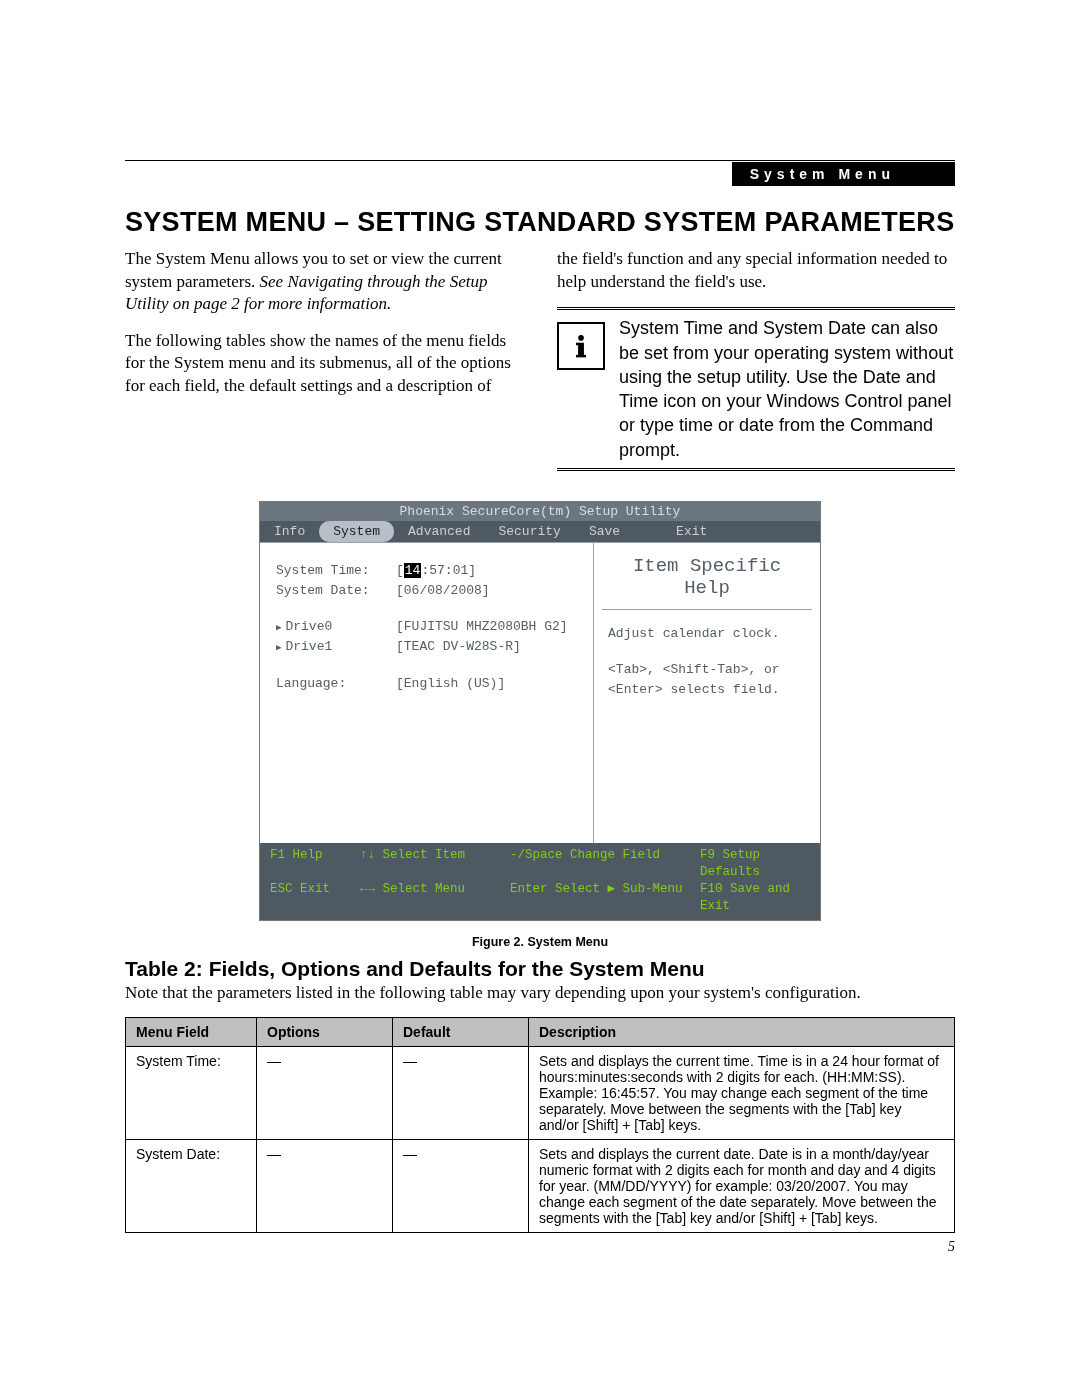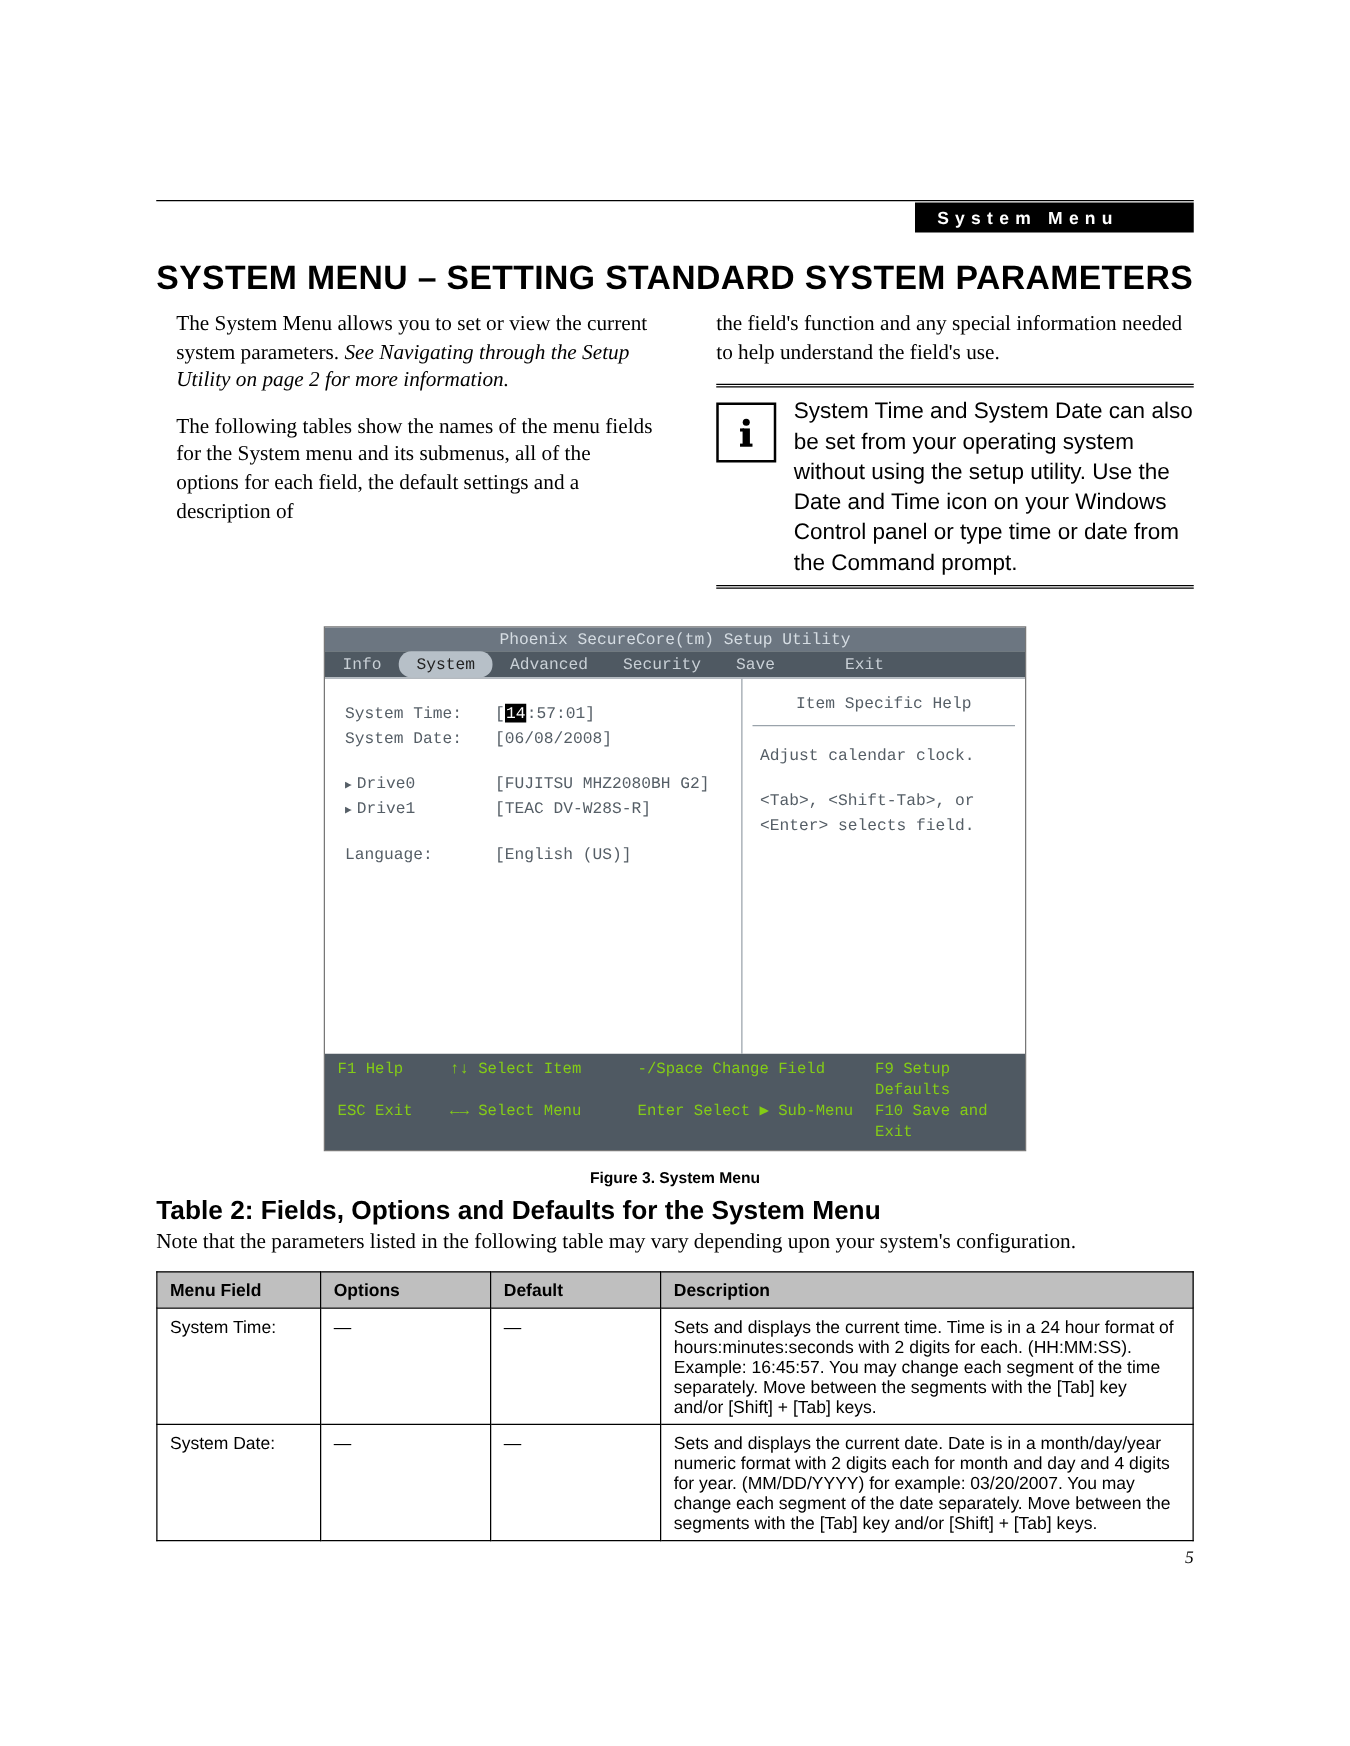--- a/index.html
+++ b/index.html
@@ -42,21 +42,20 @@
     margin: 46px 0 10px 0;
   }
   .cols {
     display: flex;
     gap: 34px;
     font-size: 17px;
     line-height: 1.33;
   }
   .col {
     flex: 1;
-    margin-left: 16px;
   }
   .col p { margin: 0 0 14px 0; }
   .ital { font-style: italic; }
   .note-box {
     border-top: 1px solid #000;
     border-bottom: 1px solid #000;
     margin-top: 8px;
     padding: 6px 0;
     display: flex;
     gap: 14px;
@@ -137,21 +136,21 @@
     border-left: 1px solid #9aa3ab;
     display: flex;
     flex-direction: column;
   }
   .bios-help-title {
     text-align: center;
     padding: 12px 4px 10px 4px;
     color:#555e66;
     border-bottom: 1px solid #9aa3ab;
     margin: 0 8px;
-    font-size: 13px;
+    font-size: 19px;
   }
   .bios-help-body {
     padding: 14px 14px;
     color:#555e66;
     font-size: 13px;
     line-height: 1.55;
   }
   .bios-footer {
     background: #4f5962;
     color: #84cc16;
@@ -297,21 +296,21 @@
       </div>
       <div class="frow">
         <span class="fcell-a">ESC Exit</span>
         <span class="fcell-b">←→ Select Menu</span>
         <span class="fcell-c">Enter    Select ▶ Sub-Menu</span>
         <span class="fcell-d">F10  Save and Exit</span>
       </div>
     </div>
   </div>
 
-  <div class="fig-caption">Figure 3.   System Menu</div>
+  <div class="fig-caption">Figure 2.   System Menu</div>
 
   <div class="table-title">Table 2: Fields, Options and Defaults for the System Menu</div>
   <div class="table-note">Note that the parameters listed in the following table may vary depending upon your system's configuration.</div>
 
   <table class="fields">
     <thead>
       <tr>
         <th class="col-menu">Menu Field</th>
         <th class="col-opt">Options</th>
         <th class="col-def">Default</th>

